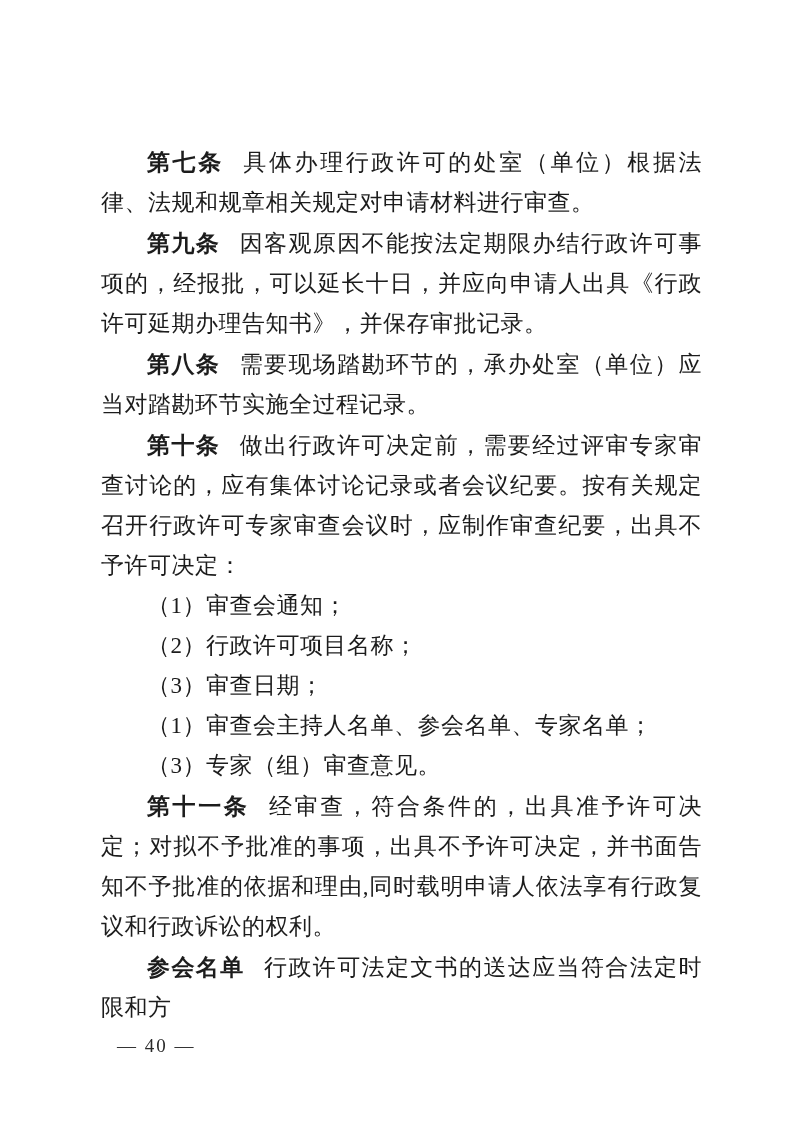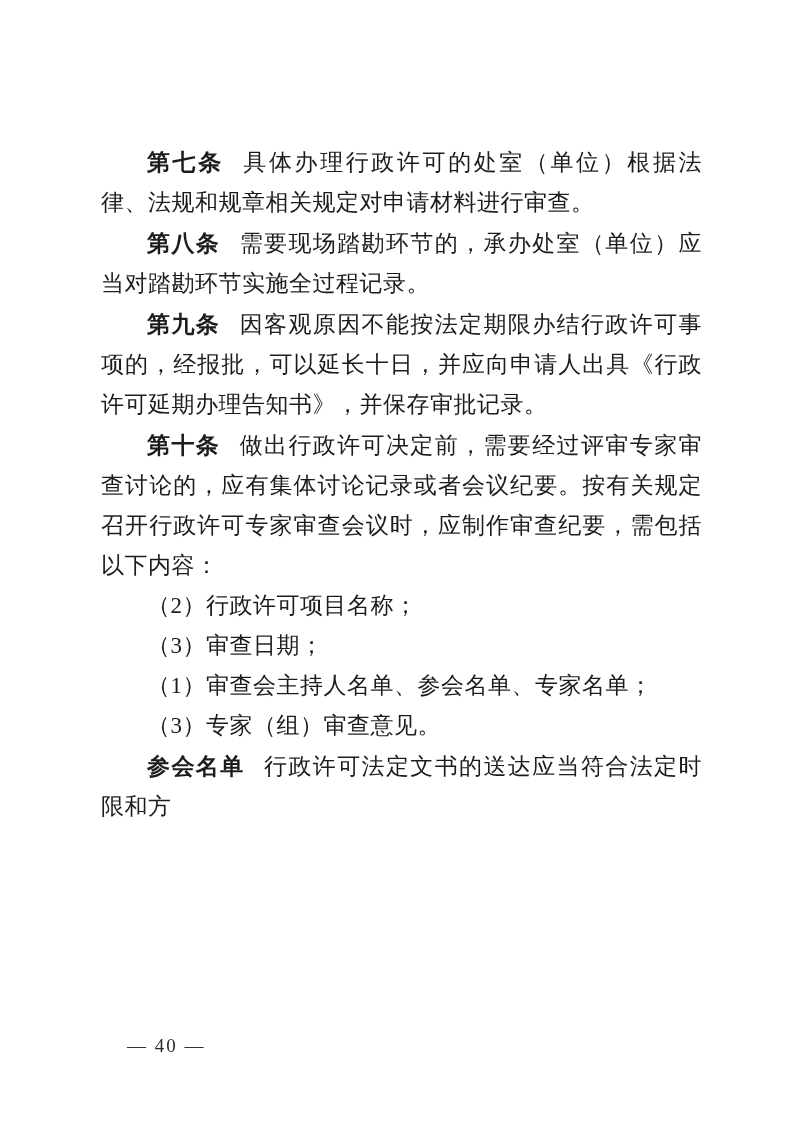--- a/index.html
+++ b/index.html
@@ -32,51 +32,53 @@
     padding: 0;
     text-indent: 2em;
   }
   .article-label {
     font-weight: 700;
     font-family: "Liberation Sans", "DejaVu Sans", sans-serif;
     margin-right: 0.85em;
   }
   .footer {
     position: absolute;
-    left: 127px;
+    left: 117px;
     top: 1033px;
     font-size: 19px;
     line-height: 26px;
     color: #2a2a2a;
     letter-spacing: 2px;
   }
 </style>
 </head>
 <body>
 
 <div class="page">
   <div class="content">
 
     <p class="para"><span class="article-label">第七条</span><span>具体办理行政许可的处室（单位）根据法律、法规和规章相关规定对申请材料进行审查。</span></p>
 
+    <p class="para"><span class="article-label">第九条</span><span>因客观原因不能按法定期限办结行政许可事项的，经报批，可以延长十日，并应向申请人出具《行政许可延期办理告知书》，并保存审批记录。</span></p>
+
     <p class="para"><span class="article-label">第八条</span><span>需要现场踏勘环节的，承办处室（单位）应当对踏勘环节实施全过程记录。</span></p>
 
-    <p class="para"><span class="article-label">第九条</span><span>因客观原因不能按法定期限办结行政许可事项的，经报批，可以延长十日，并应向申请人出具《行政许可延期办理告知书》，并保存审批记录。</span></p>
+    <p class="para"><span class="article-label">第十条</span><span>做出行政许可决定前，需要经过评审专家审查讨论的，应有集体讨论记录或者会议纪要。按有关规定召开行政许可专家审查会议时，应制作审查纪要，出具不予许可决定：</span></p>
 
-    <p class="para"><span class="article-label">第十条</span><span>做出行政许可决定前，需要经过评审专家审查讨论的，应有集体讨论记录或者会议纪要。按有关规定召开行政许可专家审查会议时，应制作审查纪要，需包括以下内容：</span></p>
-
+    <p class="para"><span>（1）审查会通知；</span></p>
 
     <p class="para"><span>（2）行政许可项目名称；</span></p>
 
     <p class="para"><span>（3）审查日期；</span></p>
 
     <p class="para"><span>（1）审查会主持人名单、参会名单、专家名单；</span></p>
 
     <p class="para"><span>（3）专家（组）审查意见。</span></p>
 
+    <p class="para"><span class="article-label">第十一条</span><span>经审查，符合条件的，出具准予许可决定；对拟不予批准的事项，出具不予许可决定，并书面告知不予批准的依据和理由,同时载明申请人依法享有行政复议和行政诉讼的权利。</span></p>
 
 
     <p class="para"><span class="article-label">参会名单</span><span>行政许可法定文书的送达应当符合法定时限和方</span></p>
 
   </div>
 
   <div class="footer">— 40 —</div>
 </div>
 
 </body></html>

